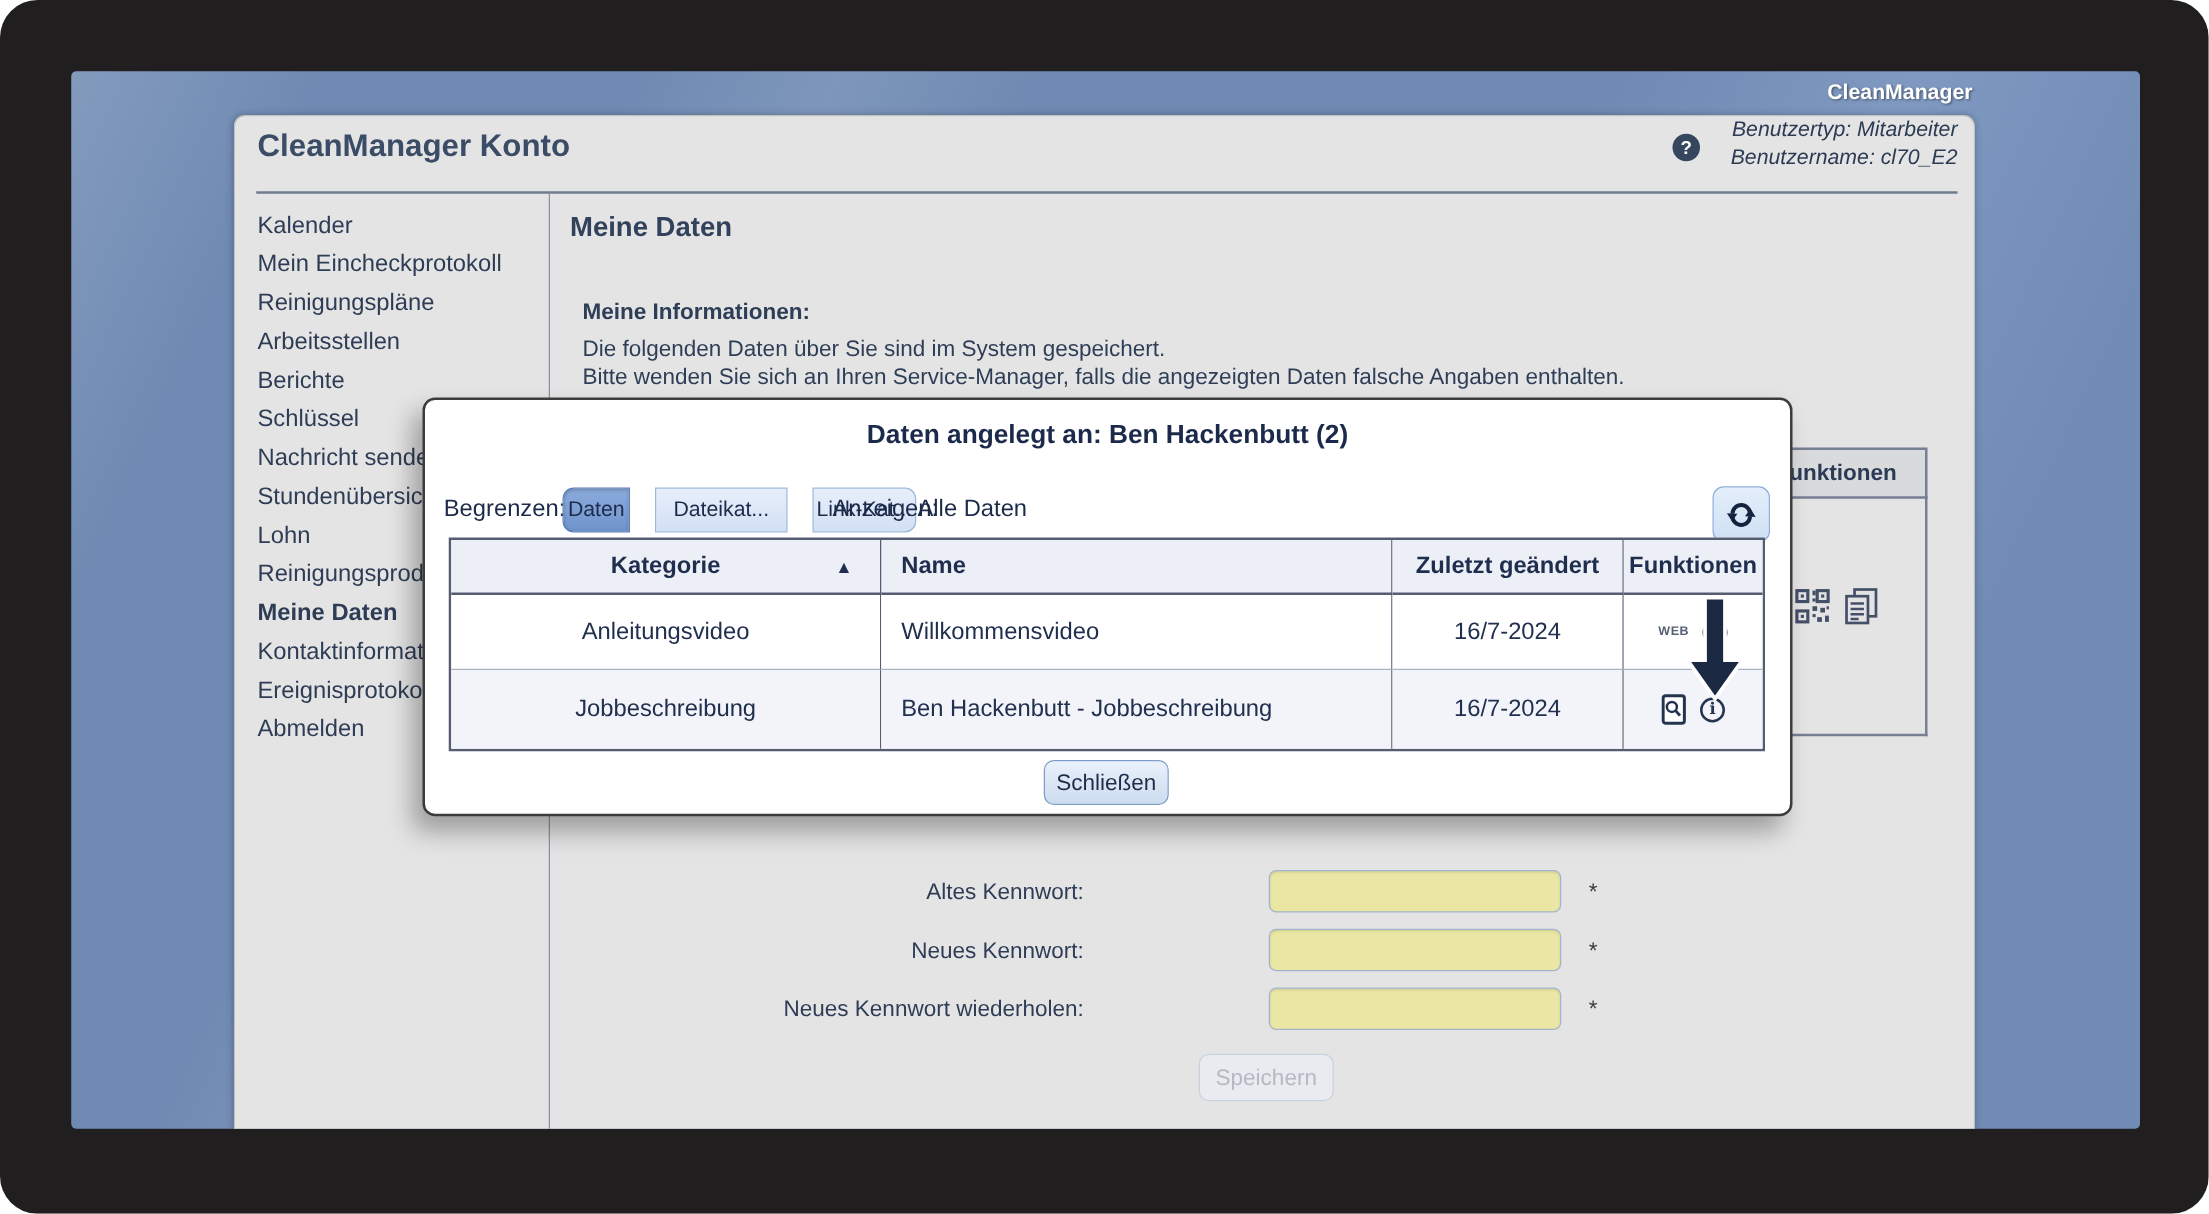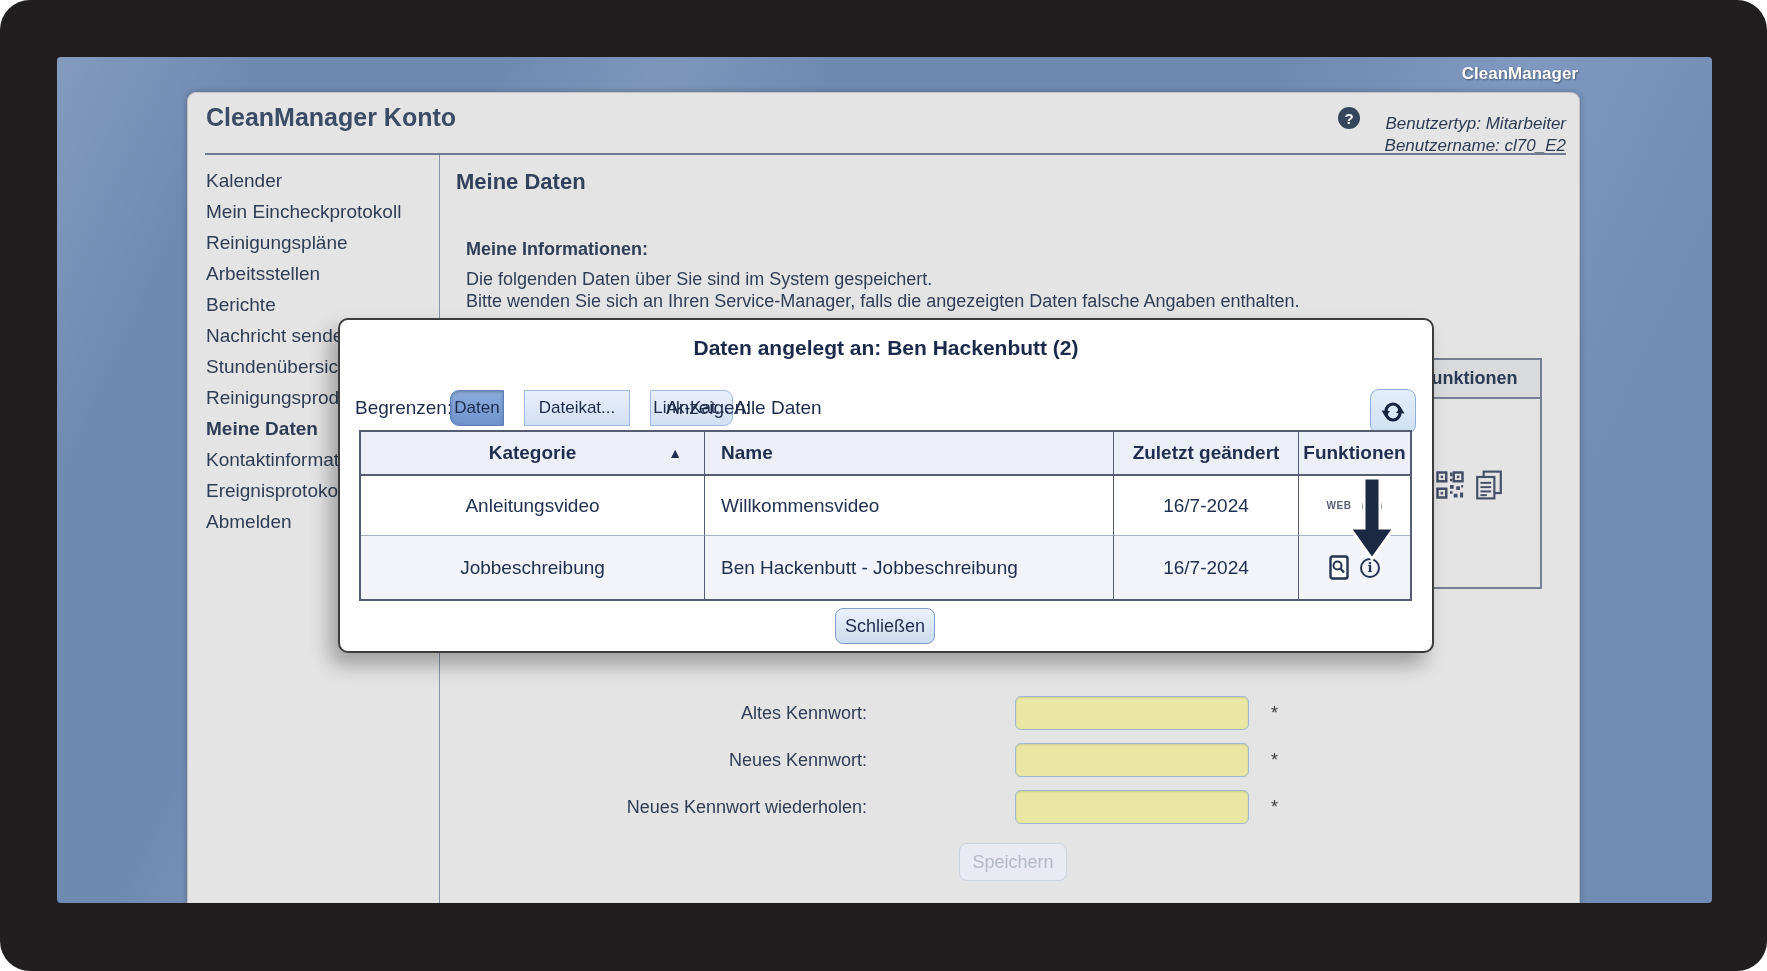--- a/index.html
+++ b/index.html
@@ -10,21 +10,21 @@
     background:
       linear-gradient(115deg, rgba(255,255,255,0.14) 0%, rgba(255,255,255,0) 10%),
       linear-gradient(115deg, rgba(255,255,255,0) 22%, rgba(255,255,255,0.10) 30%, rgba(255,255,255,0) 38%),
       linear-gradient(115deg, rgba(0,0,0,0.05) 60%, rgba(255,255,255,0.07) 72%, rgba(0,0,0,0.04) 85%);
   }
   .brand{position:absolute;top:7px;right:134px;color:#ffffff;font-weight:bold;font-size:17px;text-shadow:1px 1px 2px rgba(0,0,0,0.45);}
   
   .card{position:absolute;left:130px;top:35px;width:1391px;height:811px;background:#e4e4e4;border:1px solid #c2c2c2;border-bottom:none;border-radius:9px 9px 0 0;box-shadow:0 0 6px rgba(0,0,0,0.25);}
   .card-title{position:absolute;left:18px;top:10px;font-size:25px;font-weight:bold;color:#3b4c66;}
   .help-icon{position:absolute;left:1150px;top:14px;width:22px;height:22px;border-radius:50%;background:#36465e;color:#fff;font-weight:bold;font-size:15px;display:flex;align-items:center;justify-content:center;cursor:pointer;}
-  .user-info{position:absolute;right:13px;top:20px;text-align:right;font-style:italic;font-size:17px;color:#2c3b53;line-height:22px;}
+  .user-info{position:absolute;right:13px;top:0;text-align:right;font-style:italic;font-size:17px;color:#2c3b53;line-height:22px;}
   .header-divider{position:absolute;left:17px;right:13px;top:60px;height:0;border-top:2px solid #6f7b90;}
   .v-divider{position:absolute;left:251px;top:62px;bottom:0;width:0;border-left:1px solid #8a94a6;}
   
   .sidebar{position:absolute;left:18px;top:72px;width:232px;}
   .side-item{font-size:19px;color:#2e3d55;line-height:31px;white-space:nowrap;cursor:pointer;}
   .side-item.bold{font-weight:bold;}
   
   .content-title{position:absolute;left:268px;top:76px;font-size:22px;font-weight:bold;color:#32425c;}
   .info-heading{position:absolute;left:278px;top:146px;font-size:18px;font-weight:bold;color:#2f3e57;}
   .info-line1{position:absolute;left:278px;top:176px;font-size:18px;color:#2f3e57;}
@@ -84,22 +84,24 @@
         </div>
         <div class="header-divider"></div>
         <div class="v-divider"></div>
 
         <div class="sidebar">
           <div class="side-item">Kalender</div>
           <div class="side-item">Mein Eincheckprotokoll</div>
           <div class="side-item">Reinigungspläne</div>
           <div class="side-item">Arbeitsstellen</div>
           <div class="side-item">Berichte</div>
+          <div class="side-item">Schlüssel</div>
           <div class="side-item">Nachricht senden</div>
           <div class="side-item">Stundenübersicht</div>
+          <div class="side-item">Lohn</div>
           <div class="side-item">Reinigungsprodukte</div>
           <div class="side-item bold">Meine Daten</div>
           <div class="side-item">Kontaktinformationen</div>
           <div class="side-item">Ereignisprotokoll</div>
           <div class="side-item">Abmelden</div>
         </div>
 
         <div class="content-title">Meine Daten</div>
         <div class="info-heading">Meine Informationen:</div>
         <div class="info-line1">Die folgenden Daten über Sie sind im System gespeichert.</div>

